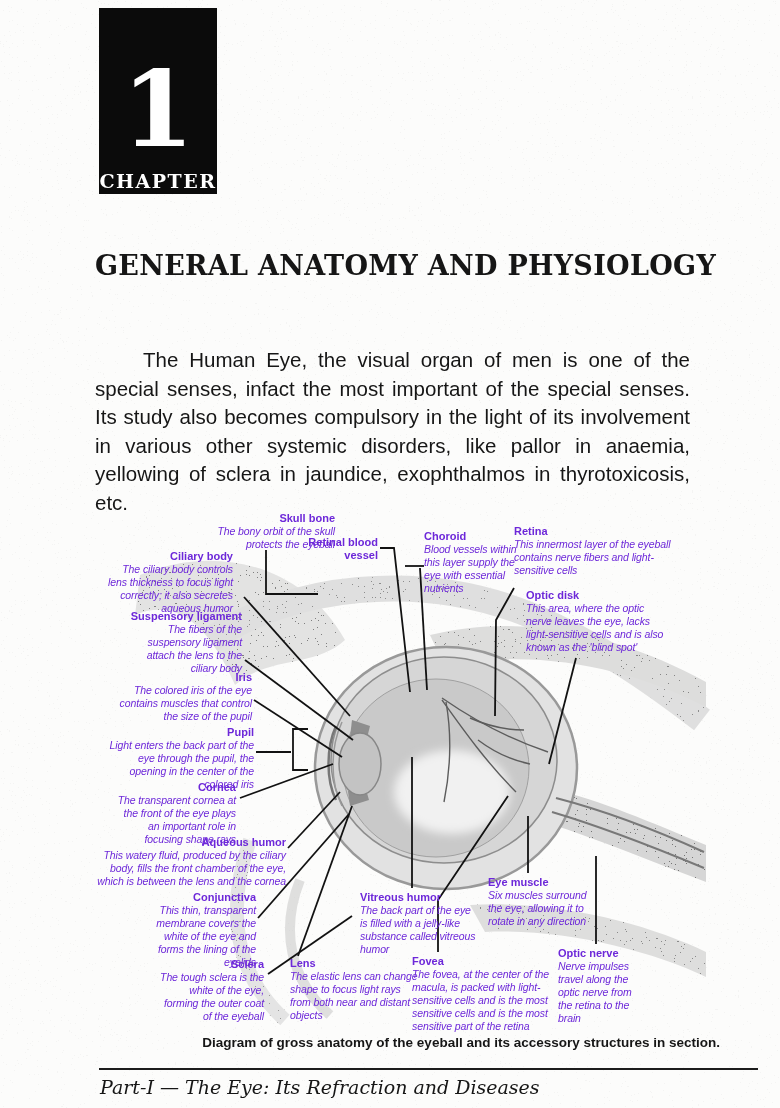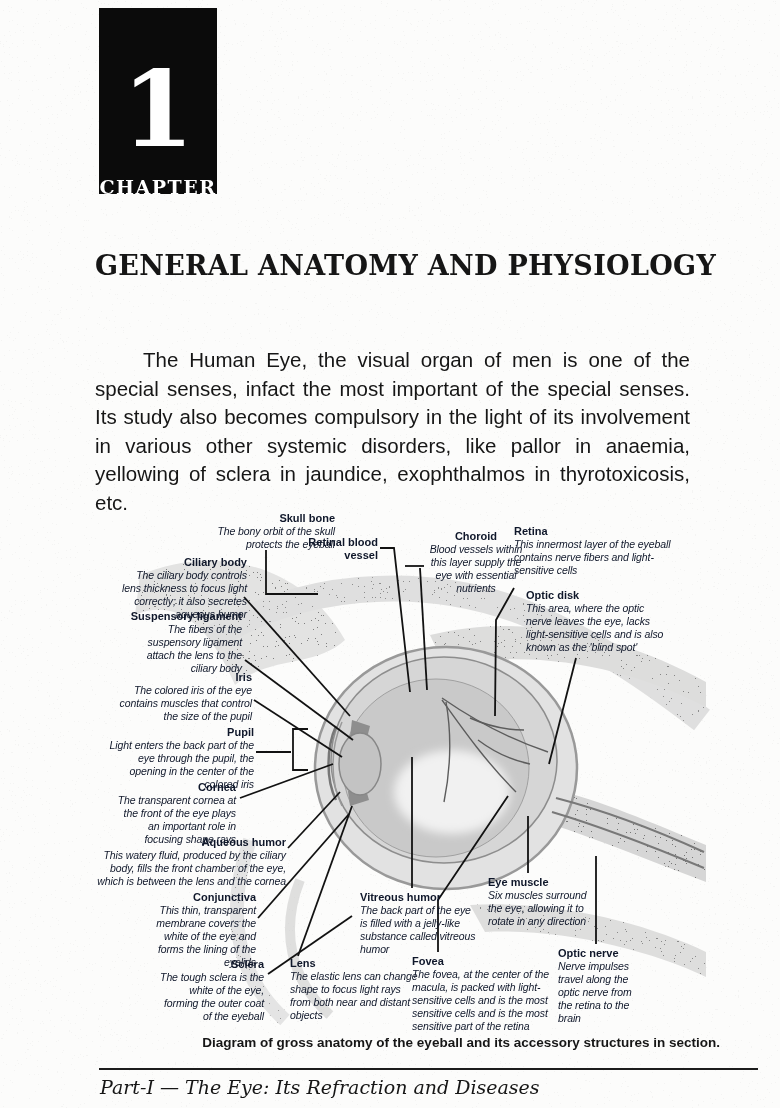--- a/index.html
+++ b/index.html
@@ -15,37 +15,37 @@
   .chapter-block{
     position:absolute; left:99px; top:8px; width:118px; height:186px;
     background:var(--chapter_bg); color:#fff; text-align:center;
   }
   .chapter-number{
     font-family:"DejaVu Serif", serif; font-weight:bold;
     font-size:104px; line-height:100px; margin-top:52px;
   }
   .chapter-word{
     font-family:"DejaVu Serif", serif; font-weight:bold;
-    font-size:19px; letter-spacing:1.5px; margin-top:16px;
+    font-size:19px; letter-spacing:1.5px; margin-top:10px;
   }
   
   .title{
     position:absolute; left:95px; top:250px; width:596px; margin:0;
     font-family:"DejaVu Serif", serif; font-weight:bold; font-size:27px;
     text-align:center; white-space:nowrap; letter-spacing:.3px;
   }
   .body-text{
     position:absolute; left:95px; top:346px; width:595px; margin:0;
     font-family:Liberation Sans, sans-serif; font-size:20.5px; line-height:28.5px;
     text-align:justify; text-indent:48px;
   }
   
   .fig-svg{position:absolute; left:0; top:0; width:780px; height:1108px;}
   #diagram-labels{position:absolute; inset:0;}
-  .dlabel{position:absolute; color:#0f172a;}
+  .dlabel{position:absolute; color:#6d28d9;}
   .dlabel.right{text-align:right;}
   .dlabel.left{text-align:left;}
   .dtitle{font-weight:bold; font-size:11px; line-height:13px;}
   .ddesc{font-style:italic; font-size:10.5px; line-height:13px; letter-spacing:-.1px;}
   
   .caption{
     position:absolute; left:60px; top:1035px; width:660px;
     font-weight:bold; font-size:13.5px; text-align:right;
   }
   .footer-rule{position:absolute; left:99px; top:1068px; width:659px; height:2px; background:#1c1c1c;}
@@ -156,33 +156,33 @@
   <p class="body-text">The Human Eye, the visual organ of men is one of the special senses, infact the most important of the special senses. Its study also becomes compulsory in the light of its involvement in various other systemic disorders, like pallor in anaemia, yellowing of sclera in jaundice, exophthalmos in thyrotoxicosis, etc.</p>
 
   <div id="diagram-labels">
       <div class="dlabel right" style="left: 205px; top: 512px; width: 130px;">
         <div class="dtitle">Skull bone</div>
         <div class="ddesc">The bony orbit of the skull protects the eyeball</div>
       </div>
       <div class="dlabel right" style="left: 302px; top: 536px; width: 76px;">
         <div class="dtitle">Retinal blood vessel</div>
       </div>
-      <div class="dlabel left" style="left: 424px; top: 530px; width: 104px; text-align: center;">
+      <div class="dlabel left" style="left: 424px; top: 530px; width: 104px;">
         <div class="dtitle">Choroid</div>
         <div class="ddesc">Blood vessels within this layer supply the eye with essential nutrients</div>
       </div>
       <div class="dlabel left" style="left: 514px; top: 525px; width: 158px;">
         <div class="dtitle">Retina</div>
         <div class="ddesc">This innermost layer of the eyeball contains nerve fibers and light-sensitive cells</div>
       </div>
       <div class="dlabel left" style="left: 526px; top: 589px; width: 140px;">
         <div class="dtitle">Optic disk</div>
         <div class="ddesc">This area, where the optic nerve leaves the eye, lacks light-sensitive cells and is also known as the 'blind spot'</div>
       </div>
-      <div class="dlabel right" style="left: 117px; top: 550px; width: 130px; margin-top: 6px;">
+      <div class="dlabel right" style="left: 103px; top: 550px; width: 130px;">
         <div class="dtitle">Ciliary body</div>
         <div class="ddesc">The ciliary body controls lens thickness to focus light correctly; it also secretes aqueous humor</div>
       </div>
       <div class="dlabel right" style="left: 124px; top: 610px; width: 118px;">
         <div class="dtitle">Suspensory ligament</div>
         <div class="ddesc">The fibers of the suspensory ligament attach the lens to the ciliary body</div>
       </div>
       <div class="dlabel right" style="left: 110px; top: 671px; width: 142px;">
         <div class="dtitle">Iris</div>
         <div class="ddesc">The colored iris of the eye contains muscles that control the size of the pupil</div>

